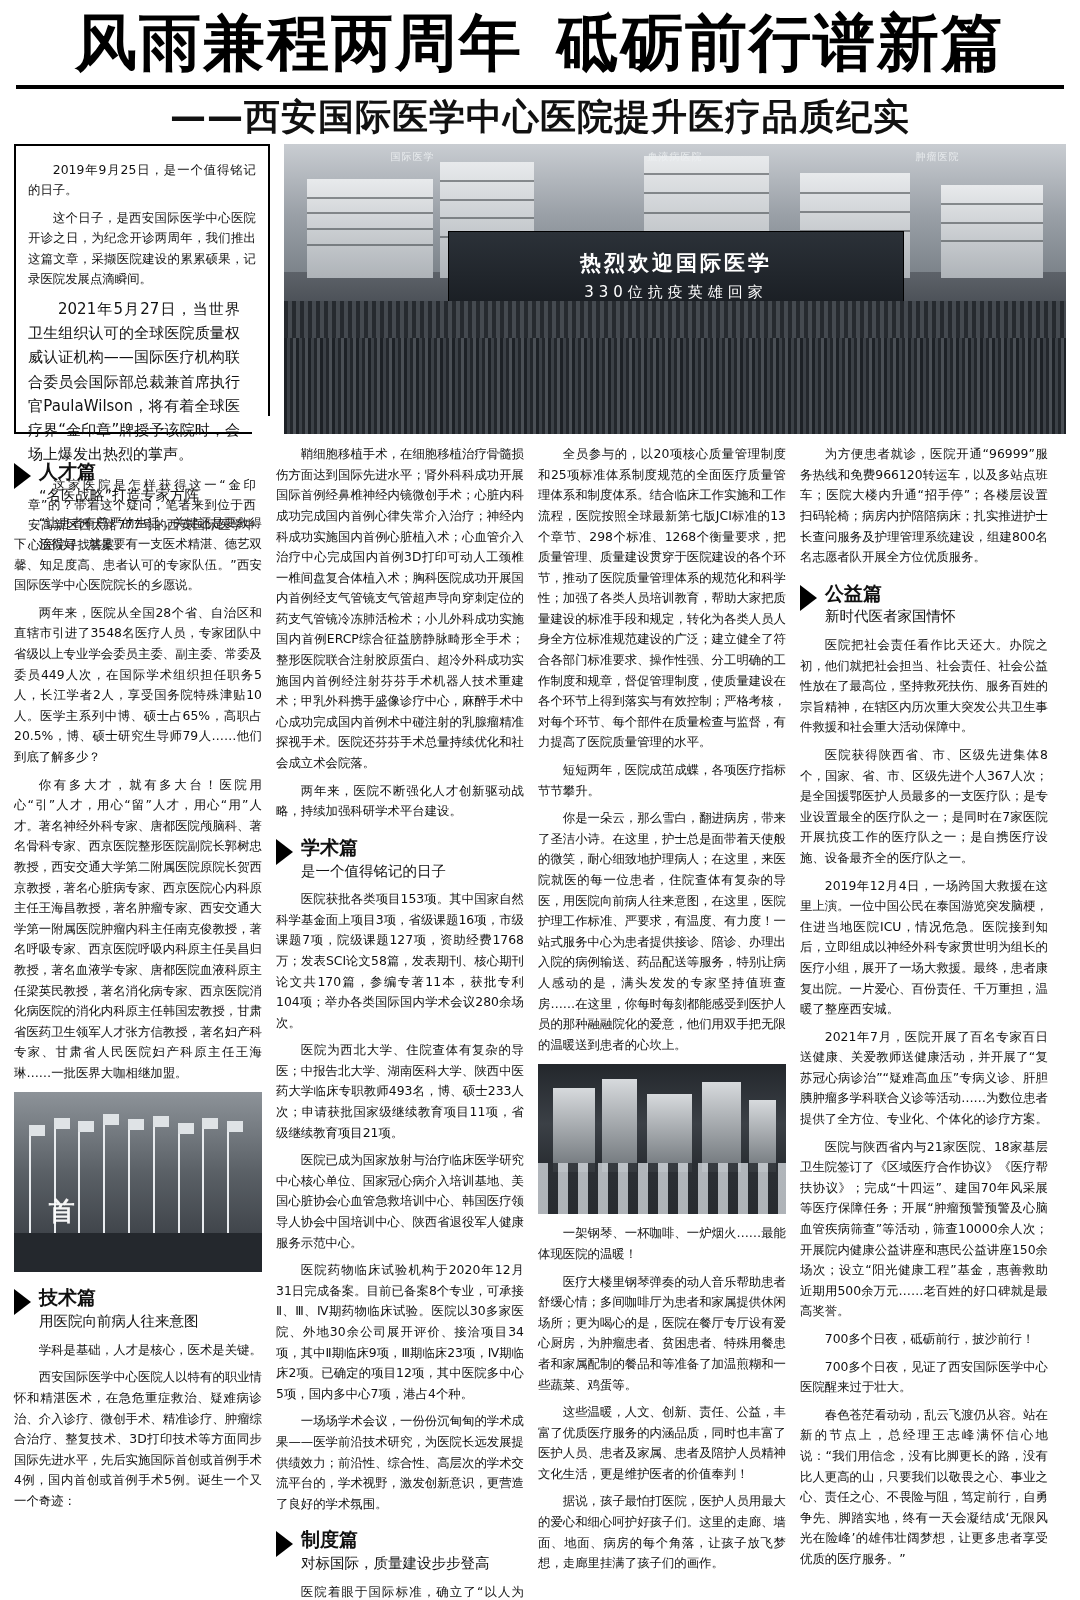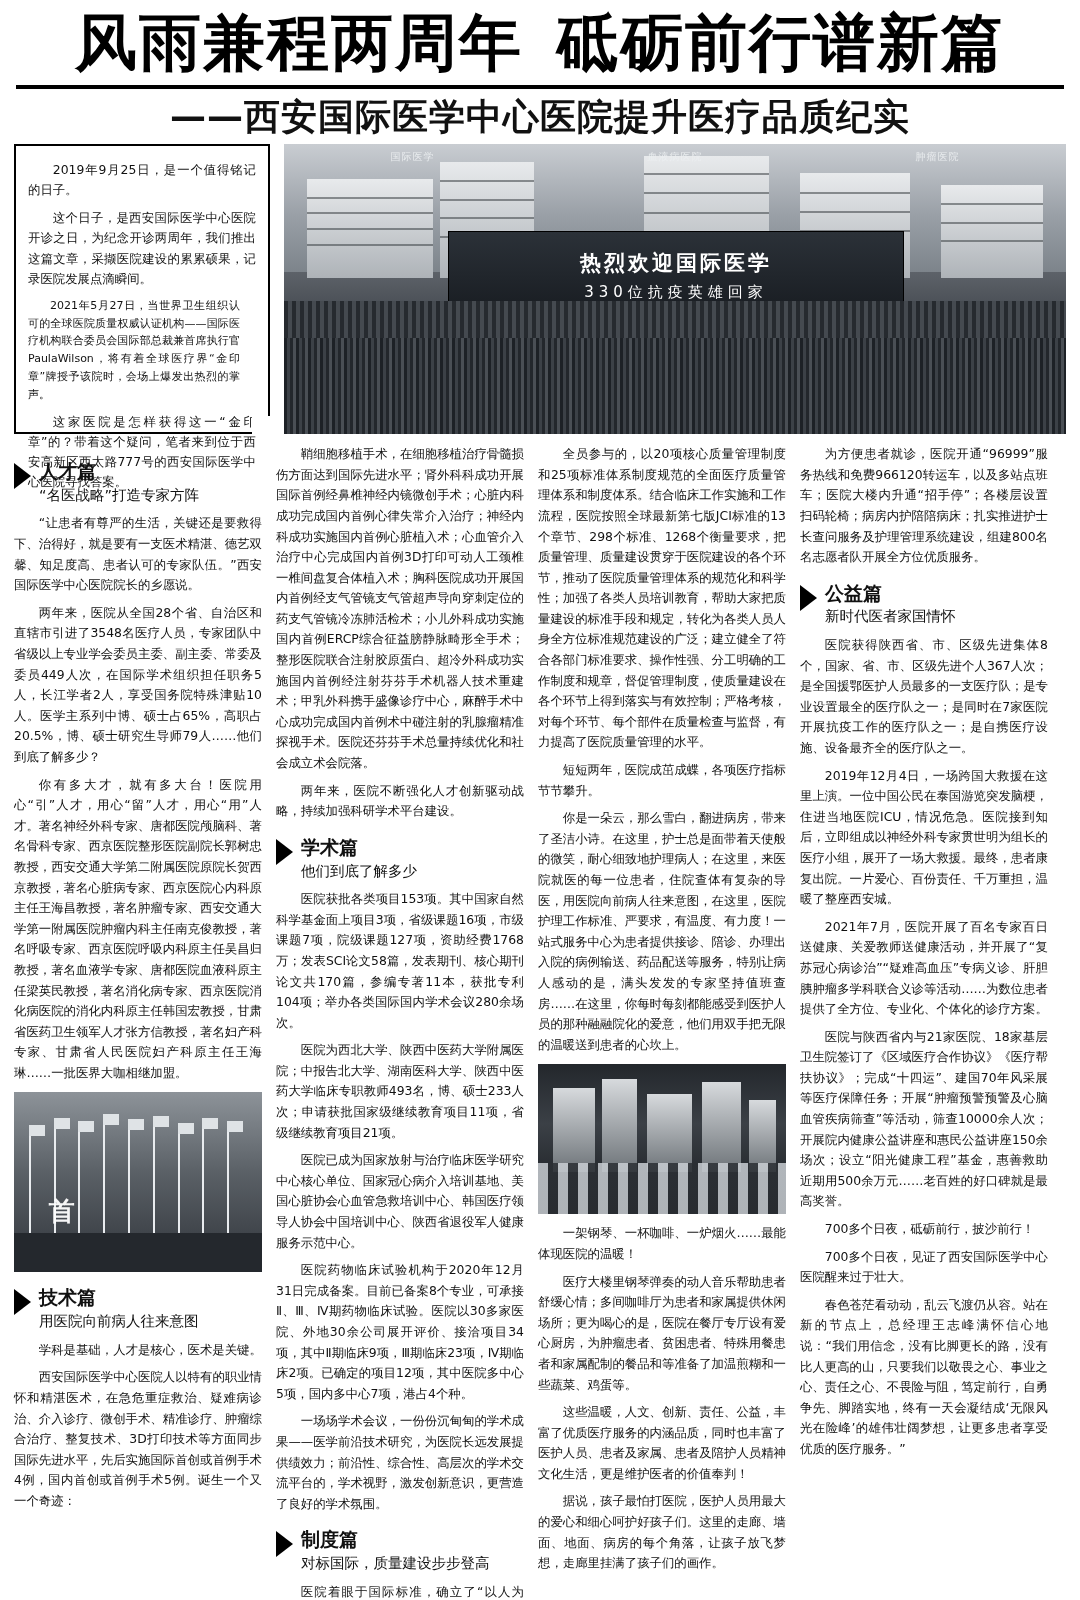--- a/index.html
+++ b/index.html
@@ -99,21 +99,21 @@
     <div class="rule"></div>
     <div class="subhead">——西安国际医学中心医院提升医疗品质纪实</div>
   </div>
 
   <div class="topblock">
     <div class="lead">
       <span class="leadcorner lc-tl"></span>
       <span class="leadcorner lc-br"></span>
       <p class="body" style="text-indent:2em;margin:0 0 8px 0;font-size:12.4px;line-height:1.62;">2019年9月25日，是一个值得铭记的日子。</p>
       <p class="body" style="text-indent:2em;margin:0 0 8px 0;font-size:12.4px;line-height:1.62;">这个日子，是西安国际医学中心医院开诊之日，为纪念开诊两周年，我们推出这篇文章，采撷医院建设的累累硕果，记录医院发展点滴瞬间。</p>
-      <p class="body" style="text-indent:2em;margin:0 16px 8px 0;font-size:11px;line-height:1.62;">2021年5月27日，当世界卫生组织认可的全球医院质量权威认证机构——国际医疗机构联合委员会国际部总裁兼首席执行官PaulaWilson，将有着全球医疗界“金印章”牌授予该院时，会场上爆发出热烈的掌声。</p>
+      <p class="body" style="text-indent:2em;margin:0 16px 8px 0;font-size:15px;line-height:1.62;">2021年5月27日，当世界卫生组织认可的全球医院质量权威认证机构——国际医疗机构联合委员会国际部总裁兼首席执行官PaulaWilson，将有着全球医疗界“金印章”牌授予该院时，会场上爆发出热烈的掌声。</p>
       <p class="body" style="text-indent:2em;margin:0;font-size:12.4px;line-height:1.62;">这家医院是怎样获得这一“金印章”的？带着这个疑问，笔者来到位于西安高新区西太路777号的西安国际医学中心医院寻找答案。</p>
     </div>
 
     <div class="hero">
       <div class="hero-sky"></div>
       <div class="hero-ground"></div>
       <div class="bldg" style="left:3%;top:12%;width:16%;height:34%;">
         <div class="win" style="top:18%"></div>
           <div class="win" style="top:34%"></div>
           <div class="win" style="top:50%"></div>
@@ -205,25 +205,25 @@
     </div>
 
     <div class="col c2">
       <p class="body">鞘细胞移植手术，在细胞移植治疗骨髓损伤方面达到国际先进水平；肾外科科成功开展国际首例经鼻椎神经内镜微创手术；心脏内科成功完成国内首例心律失常介入治疗；神经内科成功实施国内首例心脏植入术；心血管介入治疗中心完成国内首例3D打印可动人工颈椎一椎间盘复合体植入术；胸科医院成功开展国内首例经支气管镜支气管超声导向穿刺定位的药支气管镜冷冻肺活检术；小儿外科成功实施国内首例ERCP综合征益膀静脉畸形全手术；整形医院联合注射胶原蛋白、超冷外科成功实施国内首例经注射芬芬手术机器人技术重建术；甲乳外科携手盛像诊疗中心，麻醉手术中心成功完成国内首例术中碰注射的乳腺瘤精准探视手术。医院还芬芬手术总量持续优化和社会成立术会院落。</p>
       <p class="body">两年来，医院不断强化人才创新驱动战略，持续加强科研学术平台建设。</p>
 
       <div class="secthead">
         <span class="tri"></span>
         <span class="sect-txt">
           <span class="t1" style="display:block">学术篇</span>
-          <span class="t2" style="display:block">他们到底了解多少</span>
+          <span class="t2" style="display:block">是一个值得铭记的日子</span>
         </span>
       </div>
       <p class="body">医院获批各类项目153项。其中国家自然科学基金面上项目3项，省级课题16项，市级课题7项，院级课题127项，资助经费1768万；发表SCI论文58篇，发表期刊、核心期刊论文共170篇，参编专著11本，获批专利104项；举办各类国际国内学术会议280余场次。</p>
-      <p class="body">医院为西北大学、陕西中医药大学附属医院；中报告北大学、湖南医科大学、陕西中医药大学临床专职教师493名，博、硕士233人次；申请获批国家级继续教育项目11项，省级继续教育项目21项。</p>
+      <p class="body">医院为西北大学、住院查体有复杂的导医；中报告北大学、湖南医科大学、陕西中医药大学临床专职教师493名，博、硕士233人次；申请获批国家级继续教育项目11项，省级继续教育项目21项。</p>
       <p class="body">医院已成为国家放射与治疗临床医学研究中心核心单位、国家冠心病介入培训基地、美国心脏协会心血管急救培训中心、韩国医疗领导人协会中国培训中心、陕西省退役军人健康服务示范中心。</p>
       <p class="body">医院药物临床试验机构于2020年12月31日完成备案。目前已备案8个专业，可承接Ⅱ、Ⅲ、Ⅳ期药物临床试验。医院以30多家医院、外地30余公司展开评价、接洽项目34项，其中Ⅱ期临床9项，Ⅲ期临床23项，Ⅳ期临床2项。已确定的项目12项，其中医院多中心5项，国内多中心7项，港占4个种。</p>
       <p class="body">一场场学术会议，一份份沉甸甸的学术成果——医学前沿技术研究，为医院长远发展提供绩效力；前沿性、综合性、高层次的学术交流平台的，学术视野，激发创新意识，更营造了良好的学术氛围。</p>
 
       <div class="secthead">
         <span class="tri"></span>
         <span class="sect-txt">
           <span class="t1" style="display:block">制度篇</span>
           <span class="t2" style="display:block">对标国际，质量建设步步登高</span>
         </span>
@@ -256,20 +256,21 @@
     <div class="col c4">
       <p class="body">为方便患者就诊，医院开通“96999”服务热线和免费966120转运车，以及多站点班车；医院大楼内升通“招手停”；各楼层设置扫码轮椅；病房内护陪陪病床；扎实推进护士长查问服务及护理管理系统建设，组建800名名志愿者队开展全方位优质服务。</p>
 
       <div class="secthead">
         <span class="tri"></span>
         <span class="sect-txt">
           <span class="t1" style="display:block">公益篇</span>
           <span class="t2" style="display:block">新时代医者家国情怀</span>
         </span>
       </div>
+      <p class="body">医院把社会责任看作比天还大。办院之初，他们就把社会担当、社会责任、社会公益性放在了最高位，坚持救死扶伤、服务百姓的宗旨精神，在辖区内历次重大突发公共卫生事件救援和社会重大活动保障中。</p>
       <p class="body">医院获得陕西省、市、区级先进集体8个，国家、省、市、区级先进个人367人次；是全国援鄂医护人员最多的一支医疗队；是专业设置最全的医疗队之一；是同时在7家医院开展抗疫工作的医疗队之一；是自携医疗设施、设备最齐全的医疗队之一。</p>
       <p class="body">2019年12月4日，一场跨国大救援在这里上演。一位中国公民在泰国游览突发脑梗，住进当地医院ICU，情况危急。医院接到知后，立即组成以神经外科专家贯世明为组长的医疗小组，展开了一场大救援。最终，患者康复出院。一片爱心、百份责任、千万重担，温暖了整座西安城。</p>
       <p class="body">2021年7月，医院开展了百名专家百日送健康、关爱教师送健康活动，并开展了“复苏冠心病诊治”“疑难高血压”专病义诊、肝胆胰肿瘤多学科联合义诊等活动……为数位患者提供了全方位、专业化、个体化的诊疗方案。</p>
       <p class="body">医院与陕西省内与21家医院、18家基层卫生院签订了《区域医疗合作协议》《医疗帮扶协议》；完成“十四运”、建国70年风采展等医疗保障任务；开展“肿瘤预警预警及心脑血管疾病筛查”等活动，筛查10000余人次；开展院内健康公益讲座和惠民公益讲座150余场次；设立“阳光健康工程”基金，惠善救助近期用500余万元……老百姓的好口碑就是最高奖誉。</p>
       <p class="body">700多个日夜，砥砺前行，披沙前行！</p>
       <p class="body">700多个日夜，见证了西安国际医学中心医院醒来过于壮大。</p>
       <p class="body">春色苍茫看动动，乱云飞渡仍从容。站在新的节点上，总经理王志峰满怀信心地说：“我们用信念，没有比脚更长的路，没有比人更高的山，只要我们以敬畏之心、事业之心、责任之心、不畏险与阻，笃定前行，自勇争先、脚踏实地，终有一天会凝结成‘无限风光在险峰’的雄伟壮阔梦想，让更多患者享受优质的医疗服务。”</p>
 
     </div>
 

